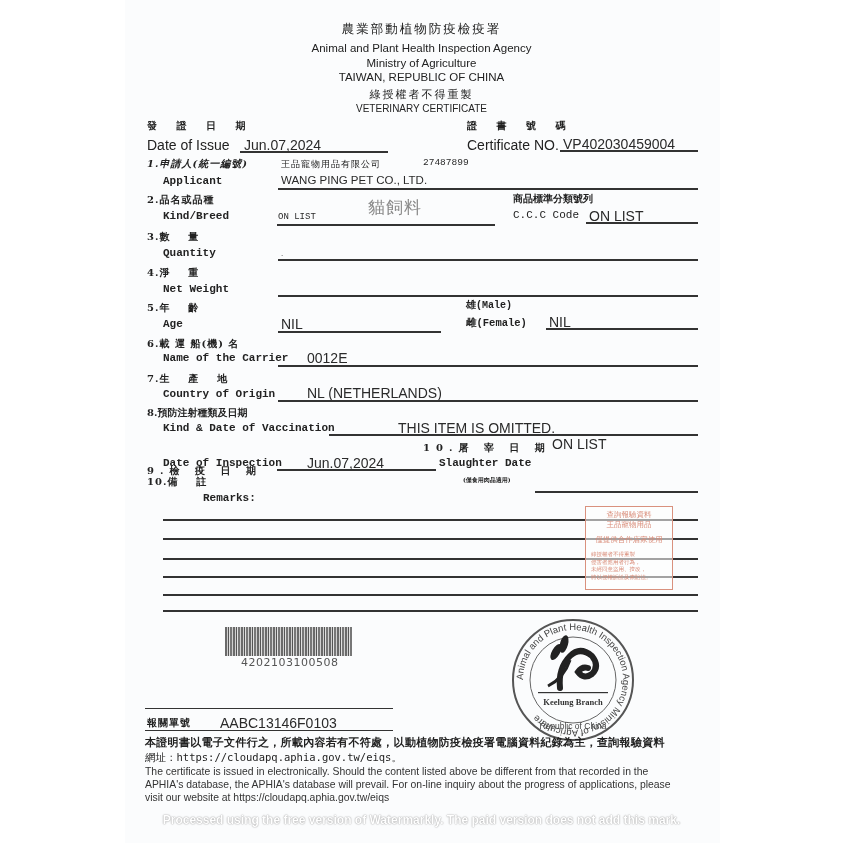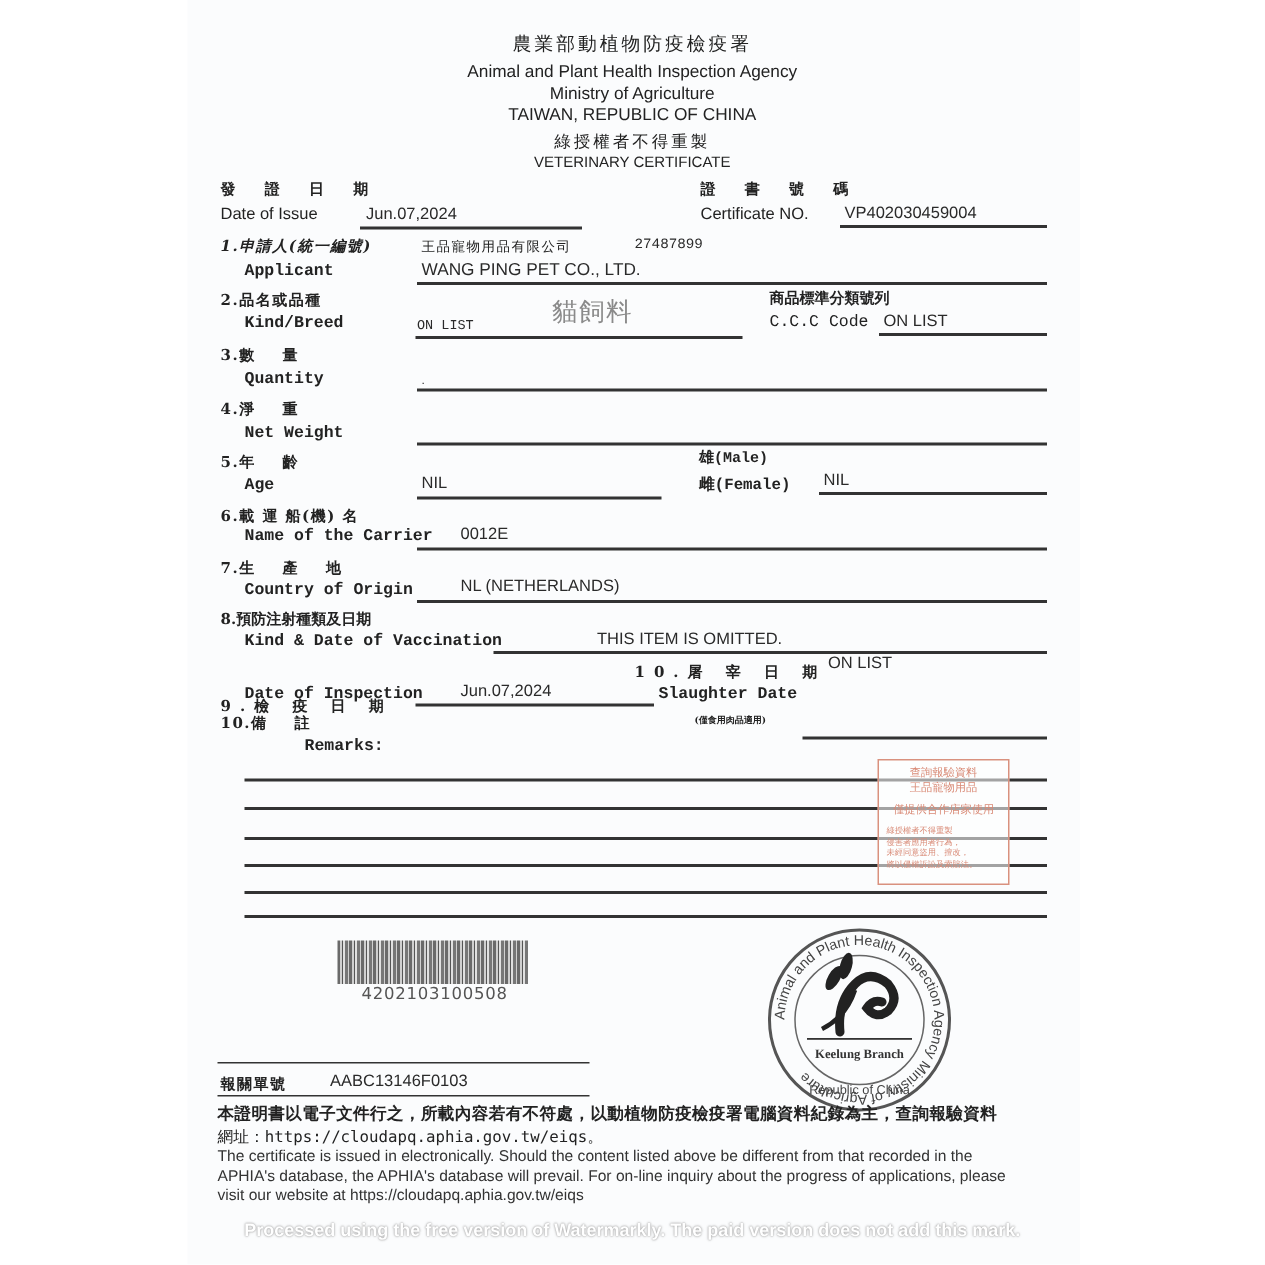--- a/index.html
+++ b/index.html
@@ -9,22 +9,22 @@
       position: absolute; left: 125px; top: 0; width: 595px; height: 843px;
       background: #fbfcfd;
     }
     .abs { position: absolute; white-space: nowrap; }
     .center { text-align: center; left: 0; right: 0; }
     .hdr-zh { font-family: "DejaVu Serif", serif; font-size: 12.5px; letter-spacing: 2px; }
     .hdr-en { font-family: "Liberation Sans", sans-serif; font-size: 11.5px; }
     .hdr-en-sm { font-family: "Liberation Sans", sans-serif; font-size: 10px; }
     .lbl-zh { font-family: "DejaVu Serif", serif; font-size: 10px; font-weight: bold; letter-spacing: 1px; }
     .lbl-en { font-family: "Liberation Mono", monospace; font-size: 11px; font-weight: bold; color: #222; }
-    .lbl-sans { font-family: "Liberation Sans", sans-serif; font-size: 11px; }
-    .val { font-family: "Liberation Sans", sans-serif; font-size: 11px; color: #2a2a2a; }
+    .lbl-sans { font-family: "Liberation Sans", sans-serif; font-size: 14px; }
+    .val { font-family: "Liberation Sans", sans-serif; font-size: 14px; color: #2a2a2a; }
     .val-mono { font-family: "Liberation Mono", monospace; font-size: 9.5px; color: #2a2a2a; }
     .line { position: absolute; height: 1.5px; background: #333; }
     .hand { font-family: "DejaVu Serif", serif; font-size: 17px; color: #8a8a8a; letter-spacing: 1px; font-weight: 100; }
     .stamp {
       position: absolute; left: 585px; top: 506px; width: 88px; height: 84px;
       border: 1.5px solid #d9917e; color: #d98a76; text-align: center;
       background: rgba(255,255,255,0.55);
     }
     .stamp .s1 { font-size: 7.5px; margin-top: 3px; }
     .stamp .s2 { font-size: 7.5px; }

